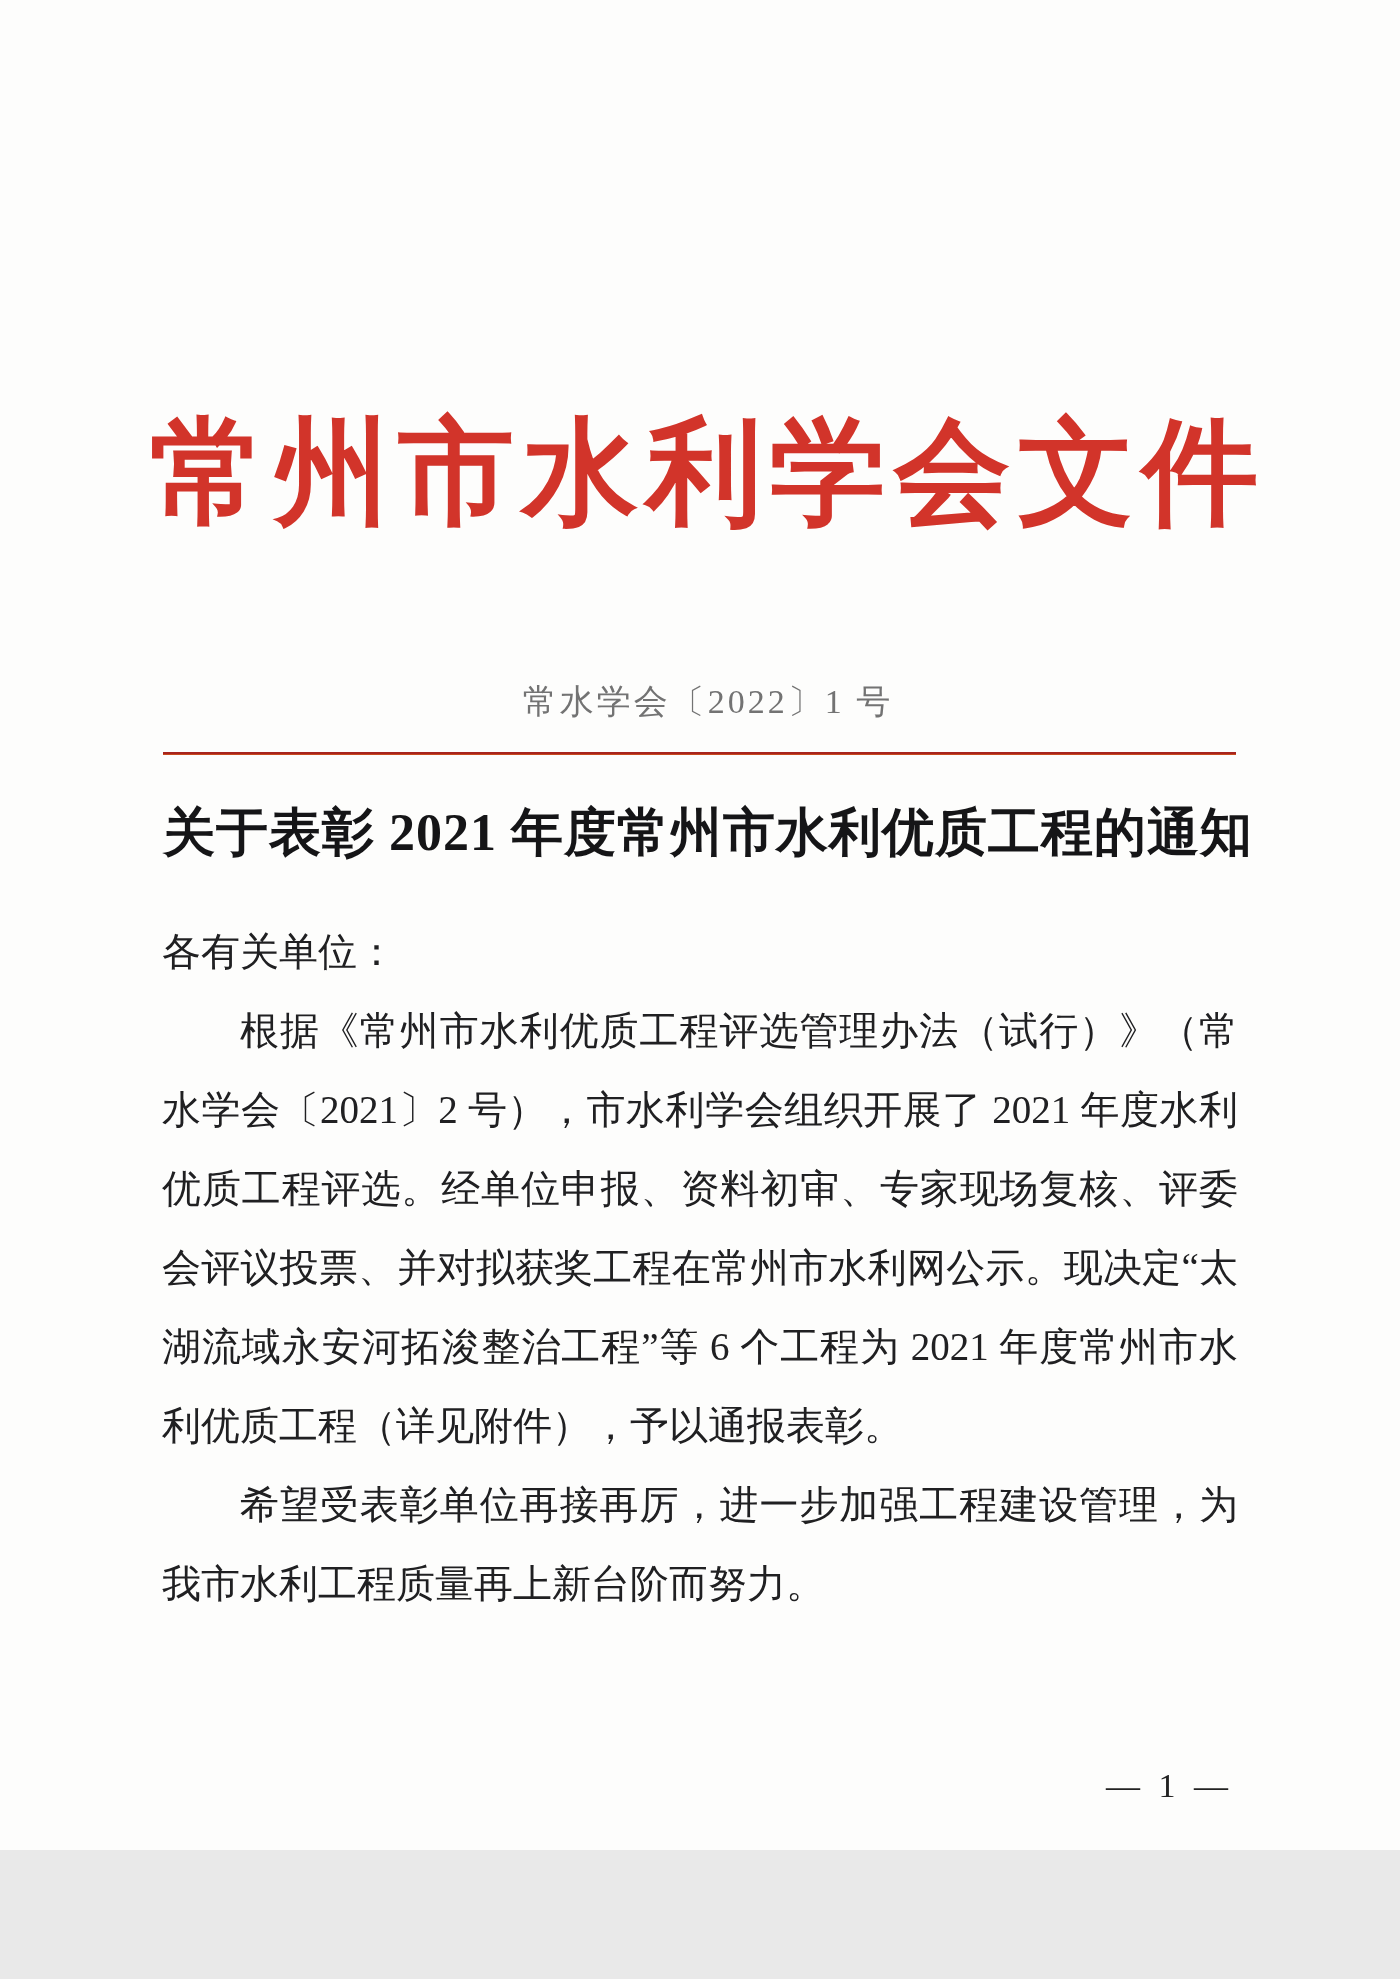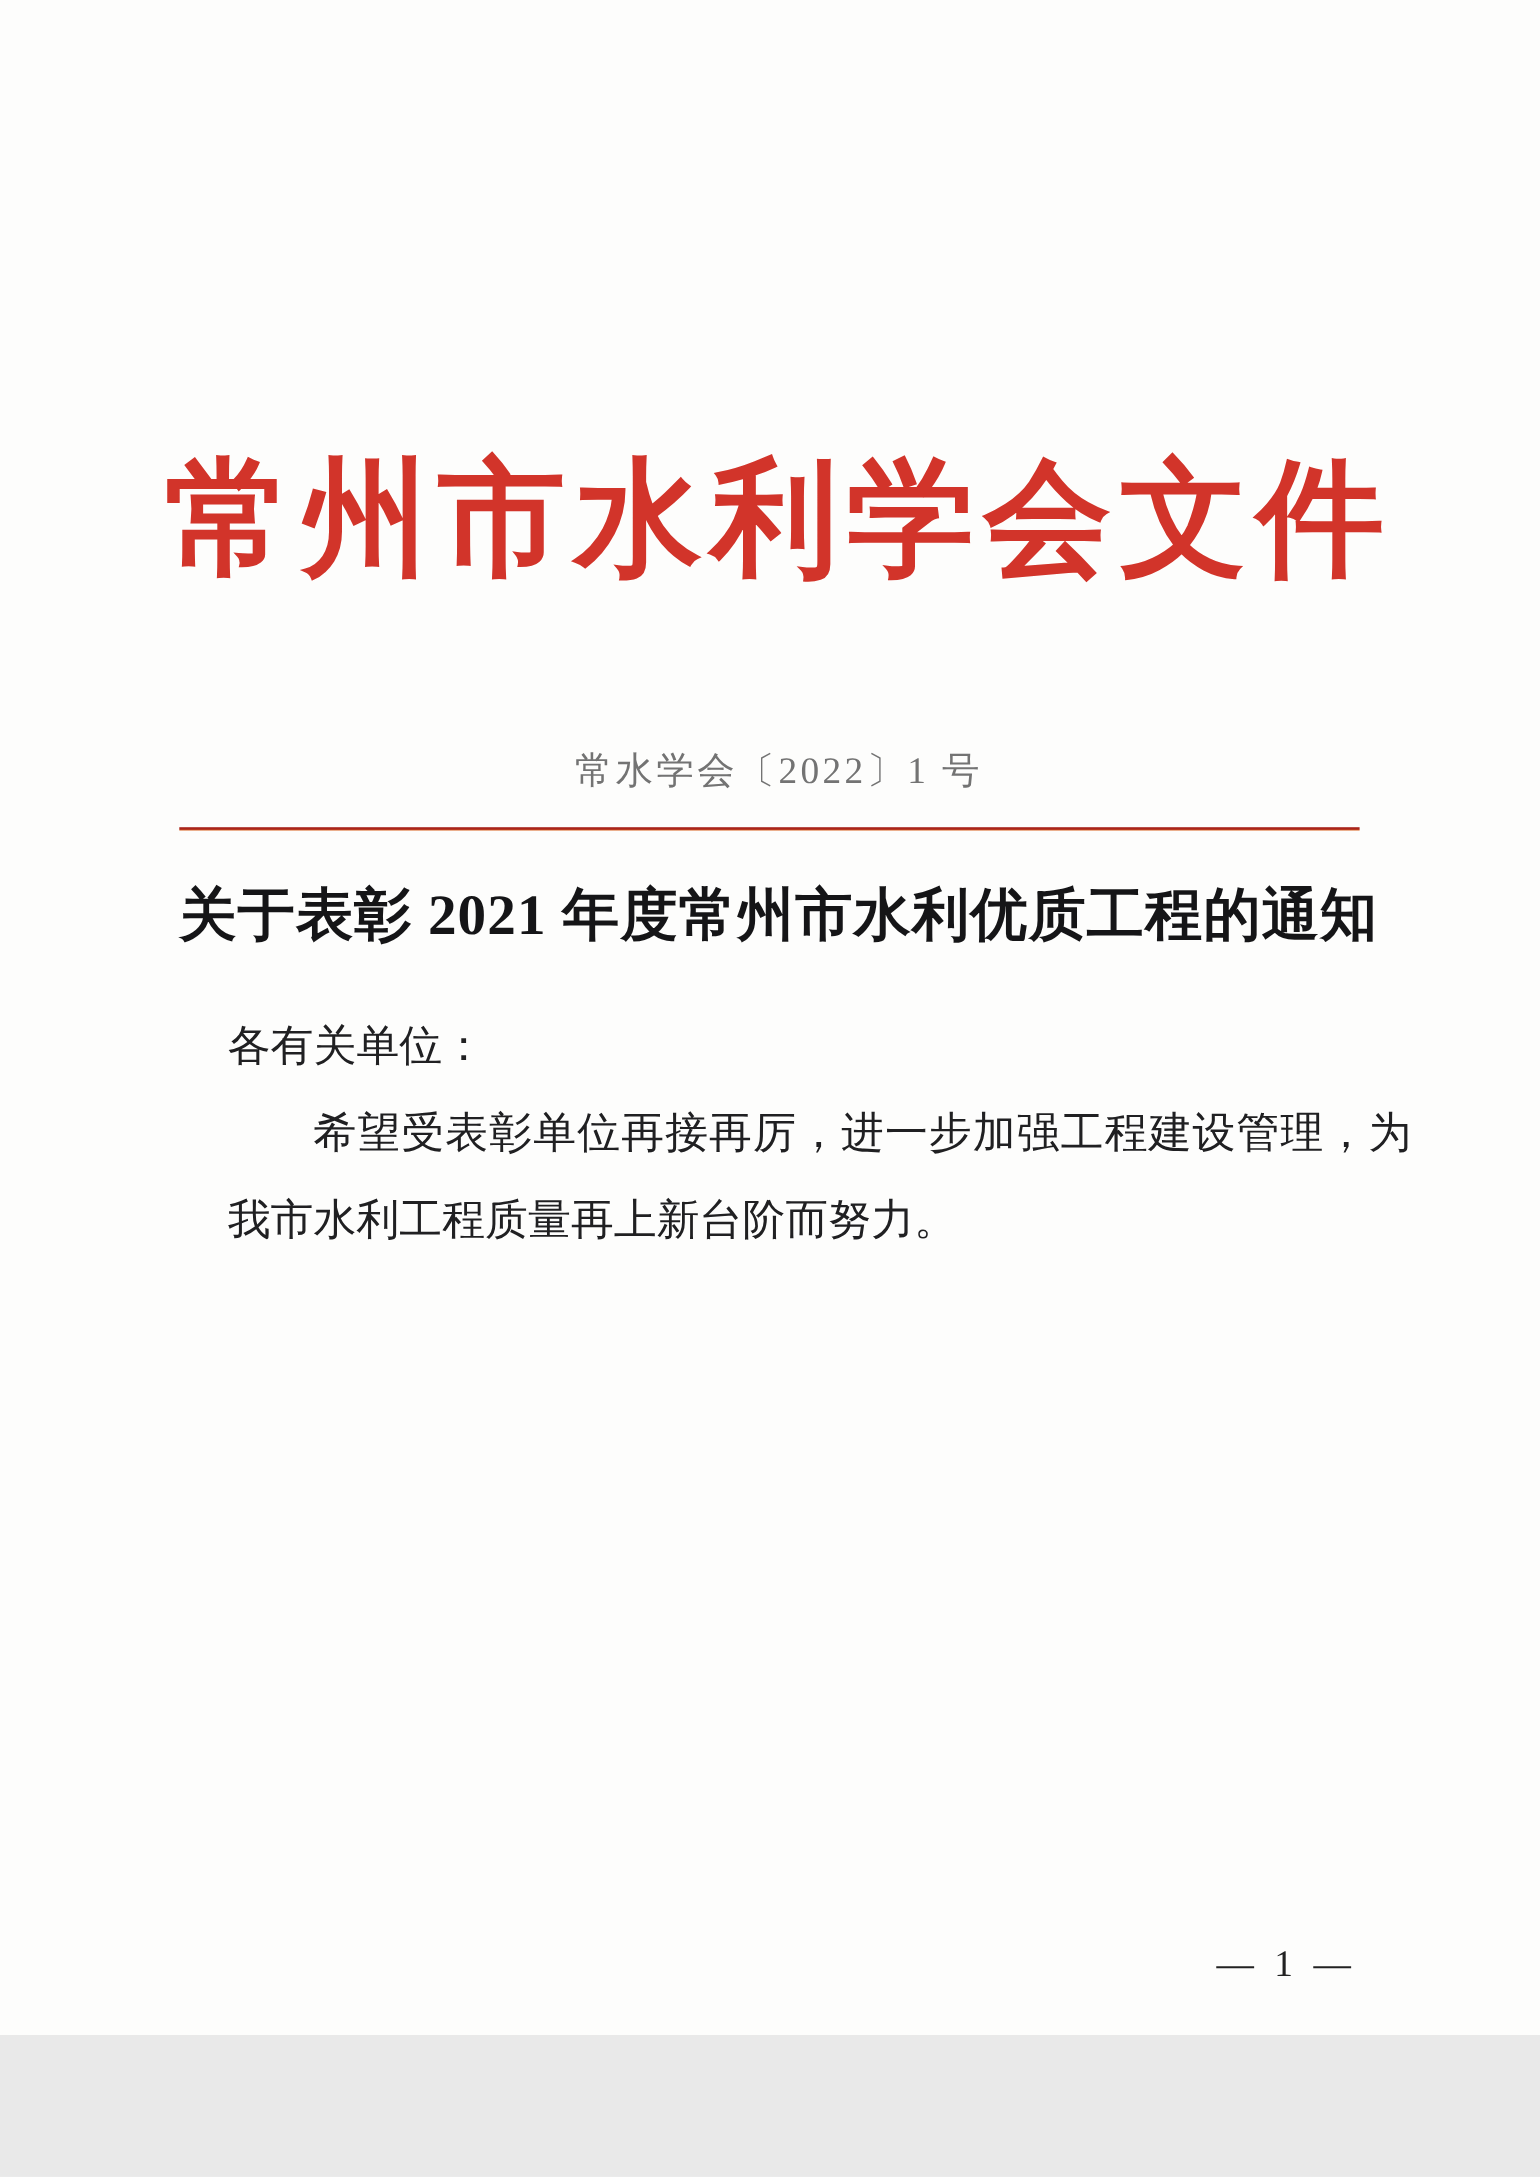--- a/index.html
+++ b/index.html
@@ -40,21 +40,20 @@
     font-size:52px;line-height:1.35;font-weight:700;
     letter-spacing:1px;
     color:#151517;
     white-space:nowrap;
   }
   .body-text{
     position:absolute;top:912px;left:162px;width:1076px;
     font-size:39px;line-height:79px;
     text-align:justify;
     color:#202022;
-    margin-left:45px;
   }
   .body-text p{margin:0;}
   .para{text-indent:2em;}
   .attachment{text-indent:2em;margin-top:76px !important;}
   .page-number{
     position:absolute;top:1766px;right:183px;
     font-size:34px;line-height:1.2;
     letter-spacing:5px;
     color:#222;
     white-space:nowrap;
@@ -68,18 +67,19 @@
   <h1 class="org-title">常州市水利学会文件</h1>
 
   <div class="doc-number">常水学会〔2022〕1 号</div>
 
   <hr class="red-rule">
 
   <h2 class="heading">关于表彰 2021 年度常州市水利优质工程的通知</h2>
 
   <div class="body-text">
     <p class="salutation">各有关单位：</p>
+    <p class="para">根据《常州市水利优质工程评选管理办法（试行）》（常水学会〔2021〕2 号），市水利学会组织开展了 2021 年度水利优质工程评选。经单位申报、资料初审、专家现场复核、评委会评议投票、并对拟获奖工程在常州市水利网公示。现决定“太湖流域永安河拓浚整治工程”等 6 个工程为 2021 年度常州市水利优质工程（详见附件），予以通报表彰。</p>
     <p class="para">希望受表彰单位再接再厉，进一步加强工程建设管理，为我市水利工程质量再上新台阶而努力。</p>
   </div>
 
   <div class="page-number">— 1 —</div>
 
 </div>
 
 </body></html>

